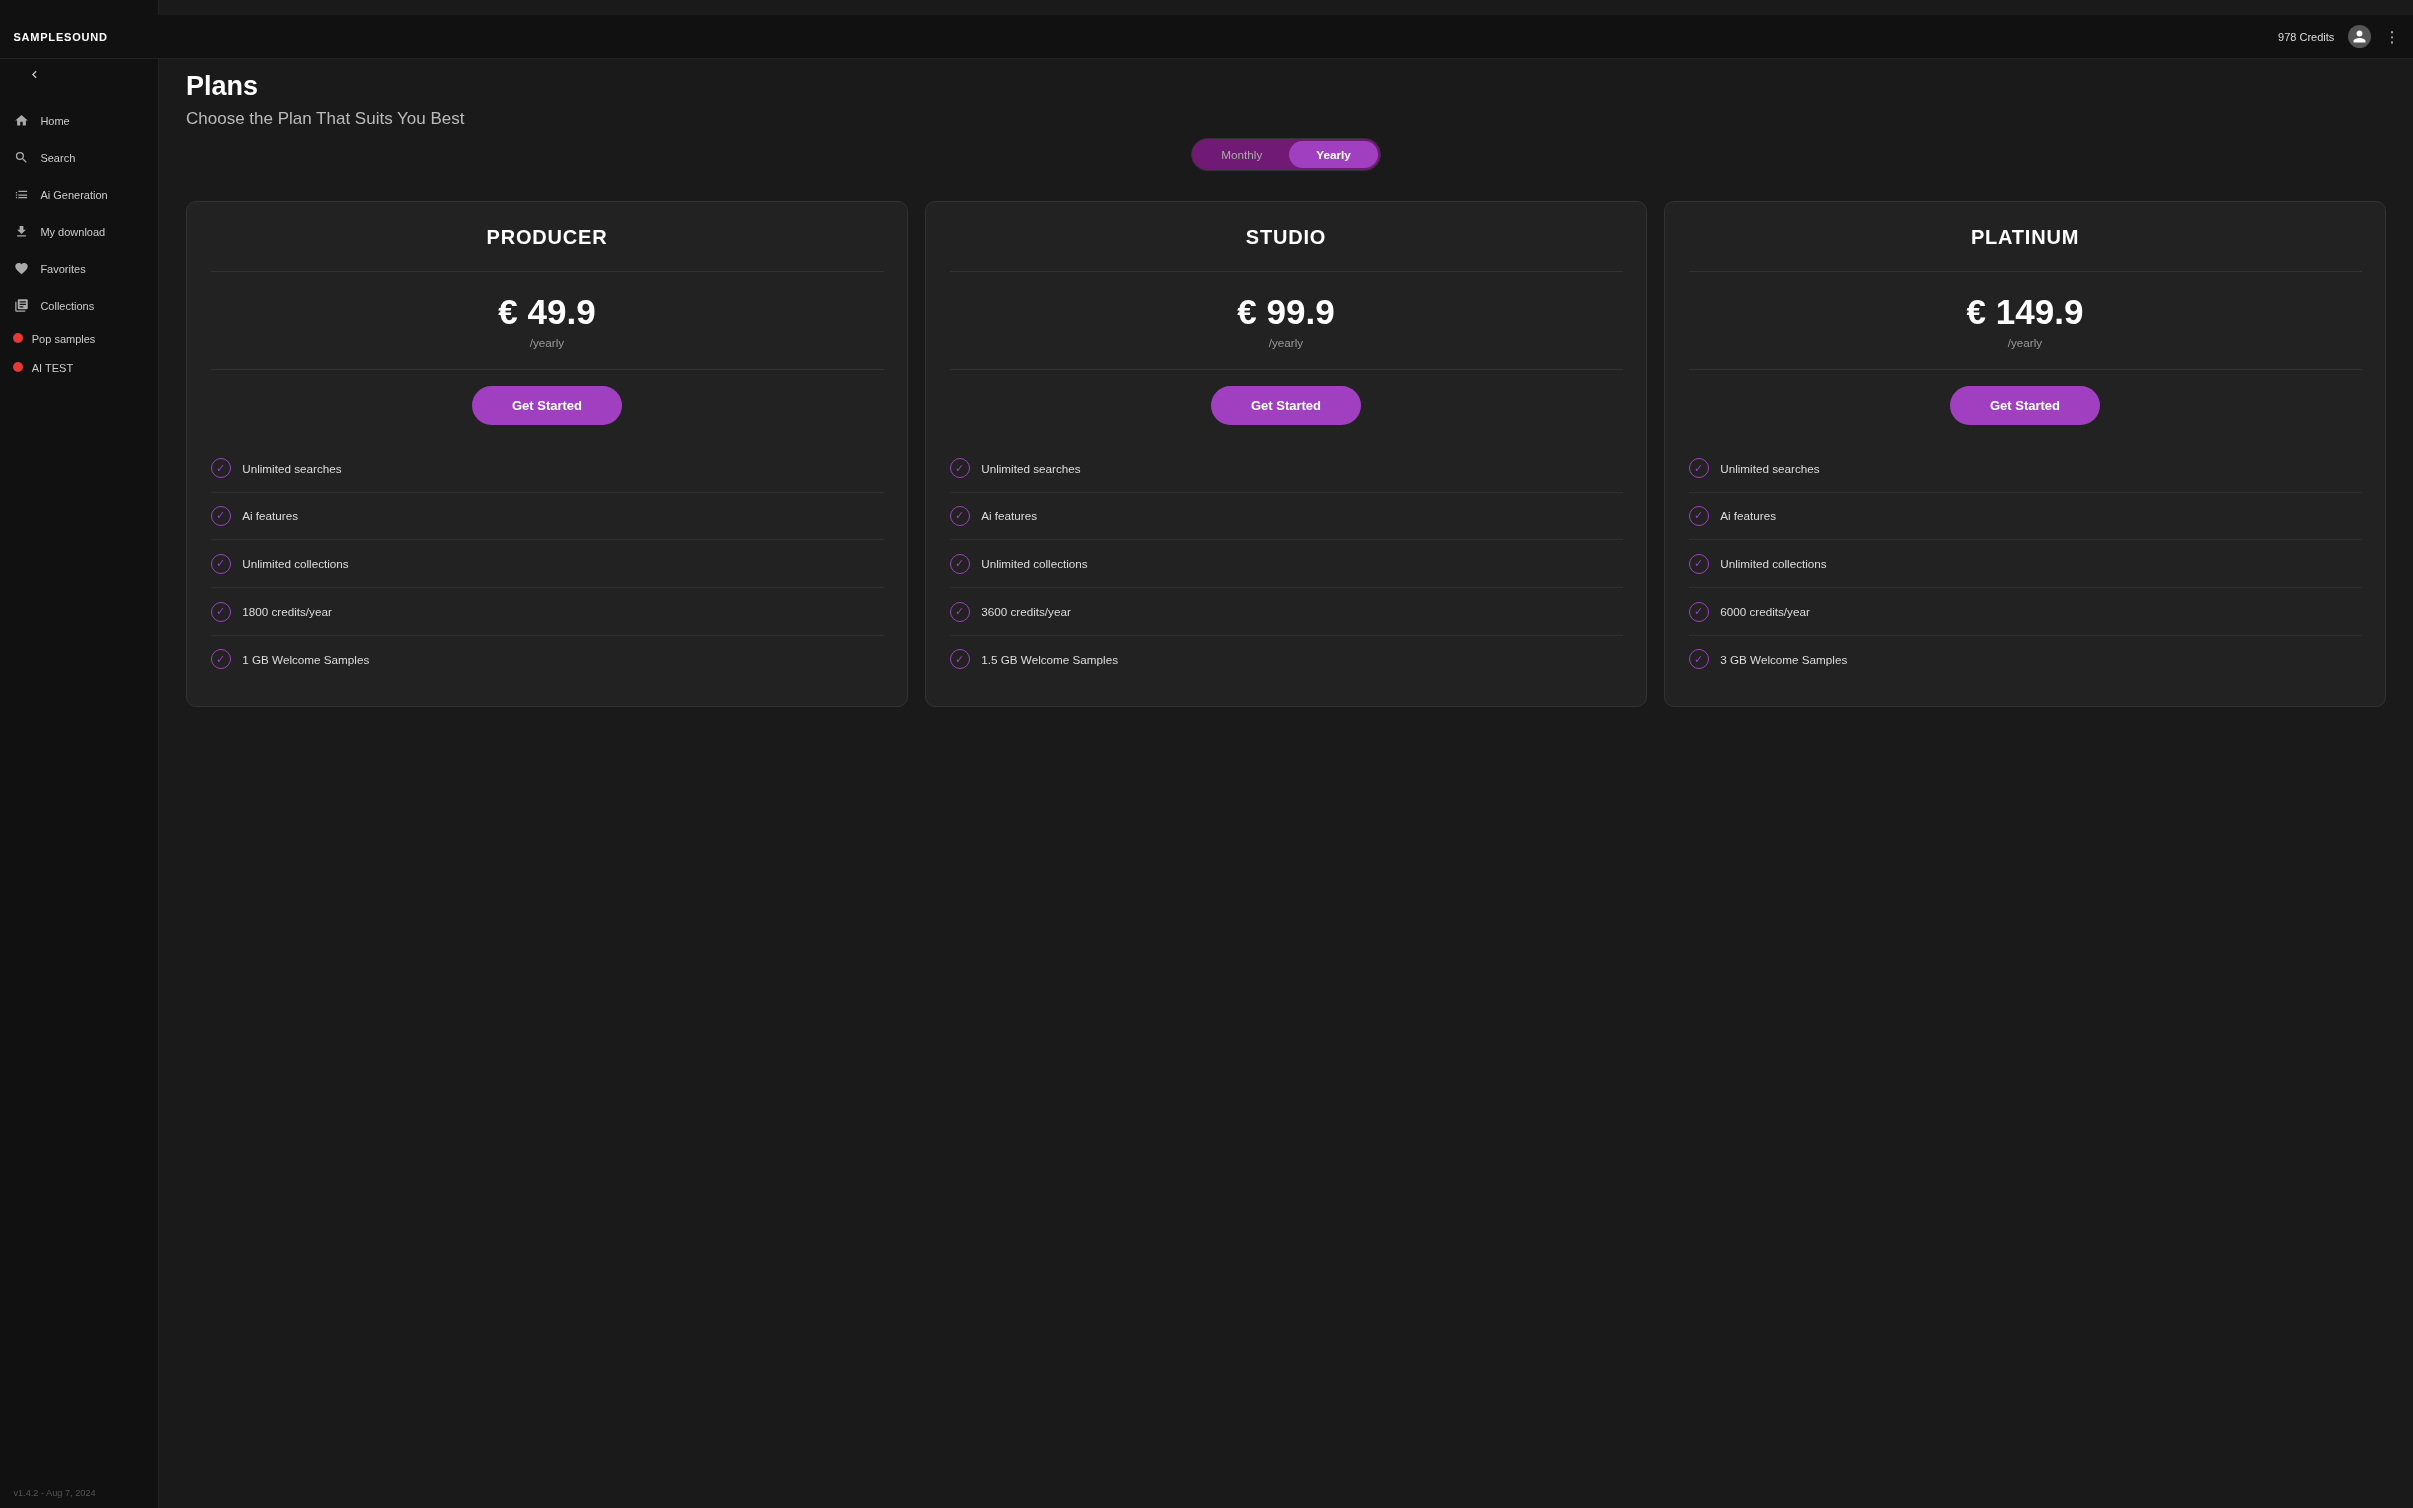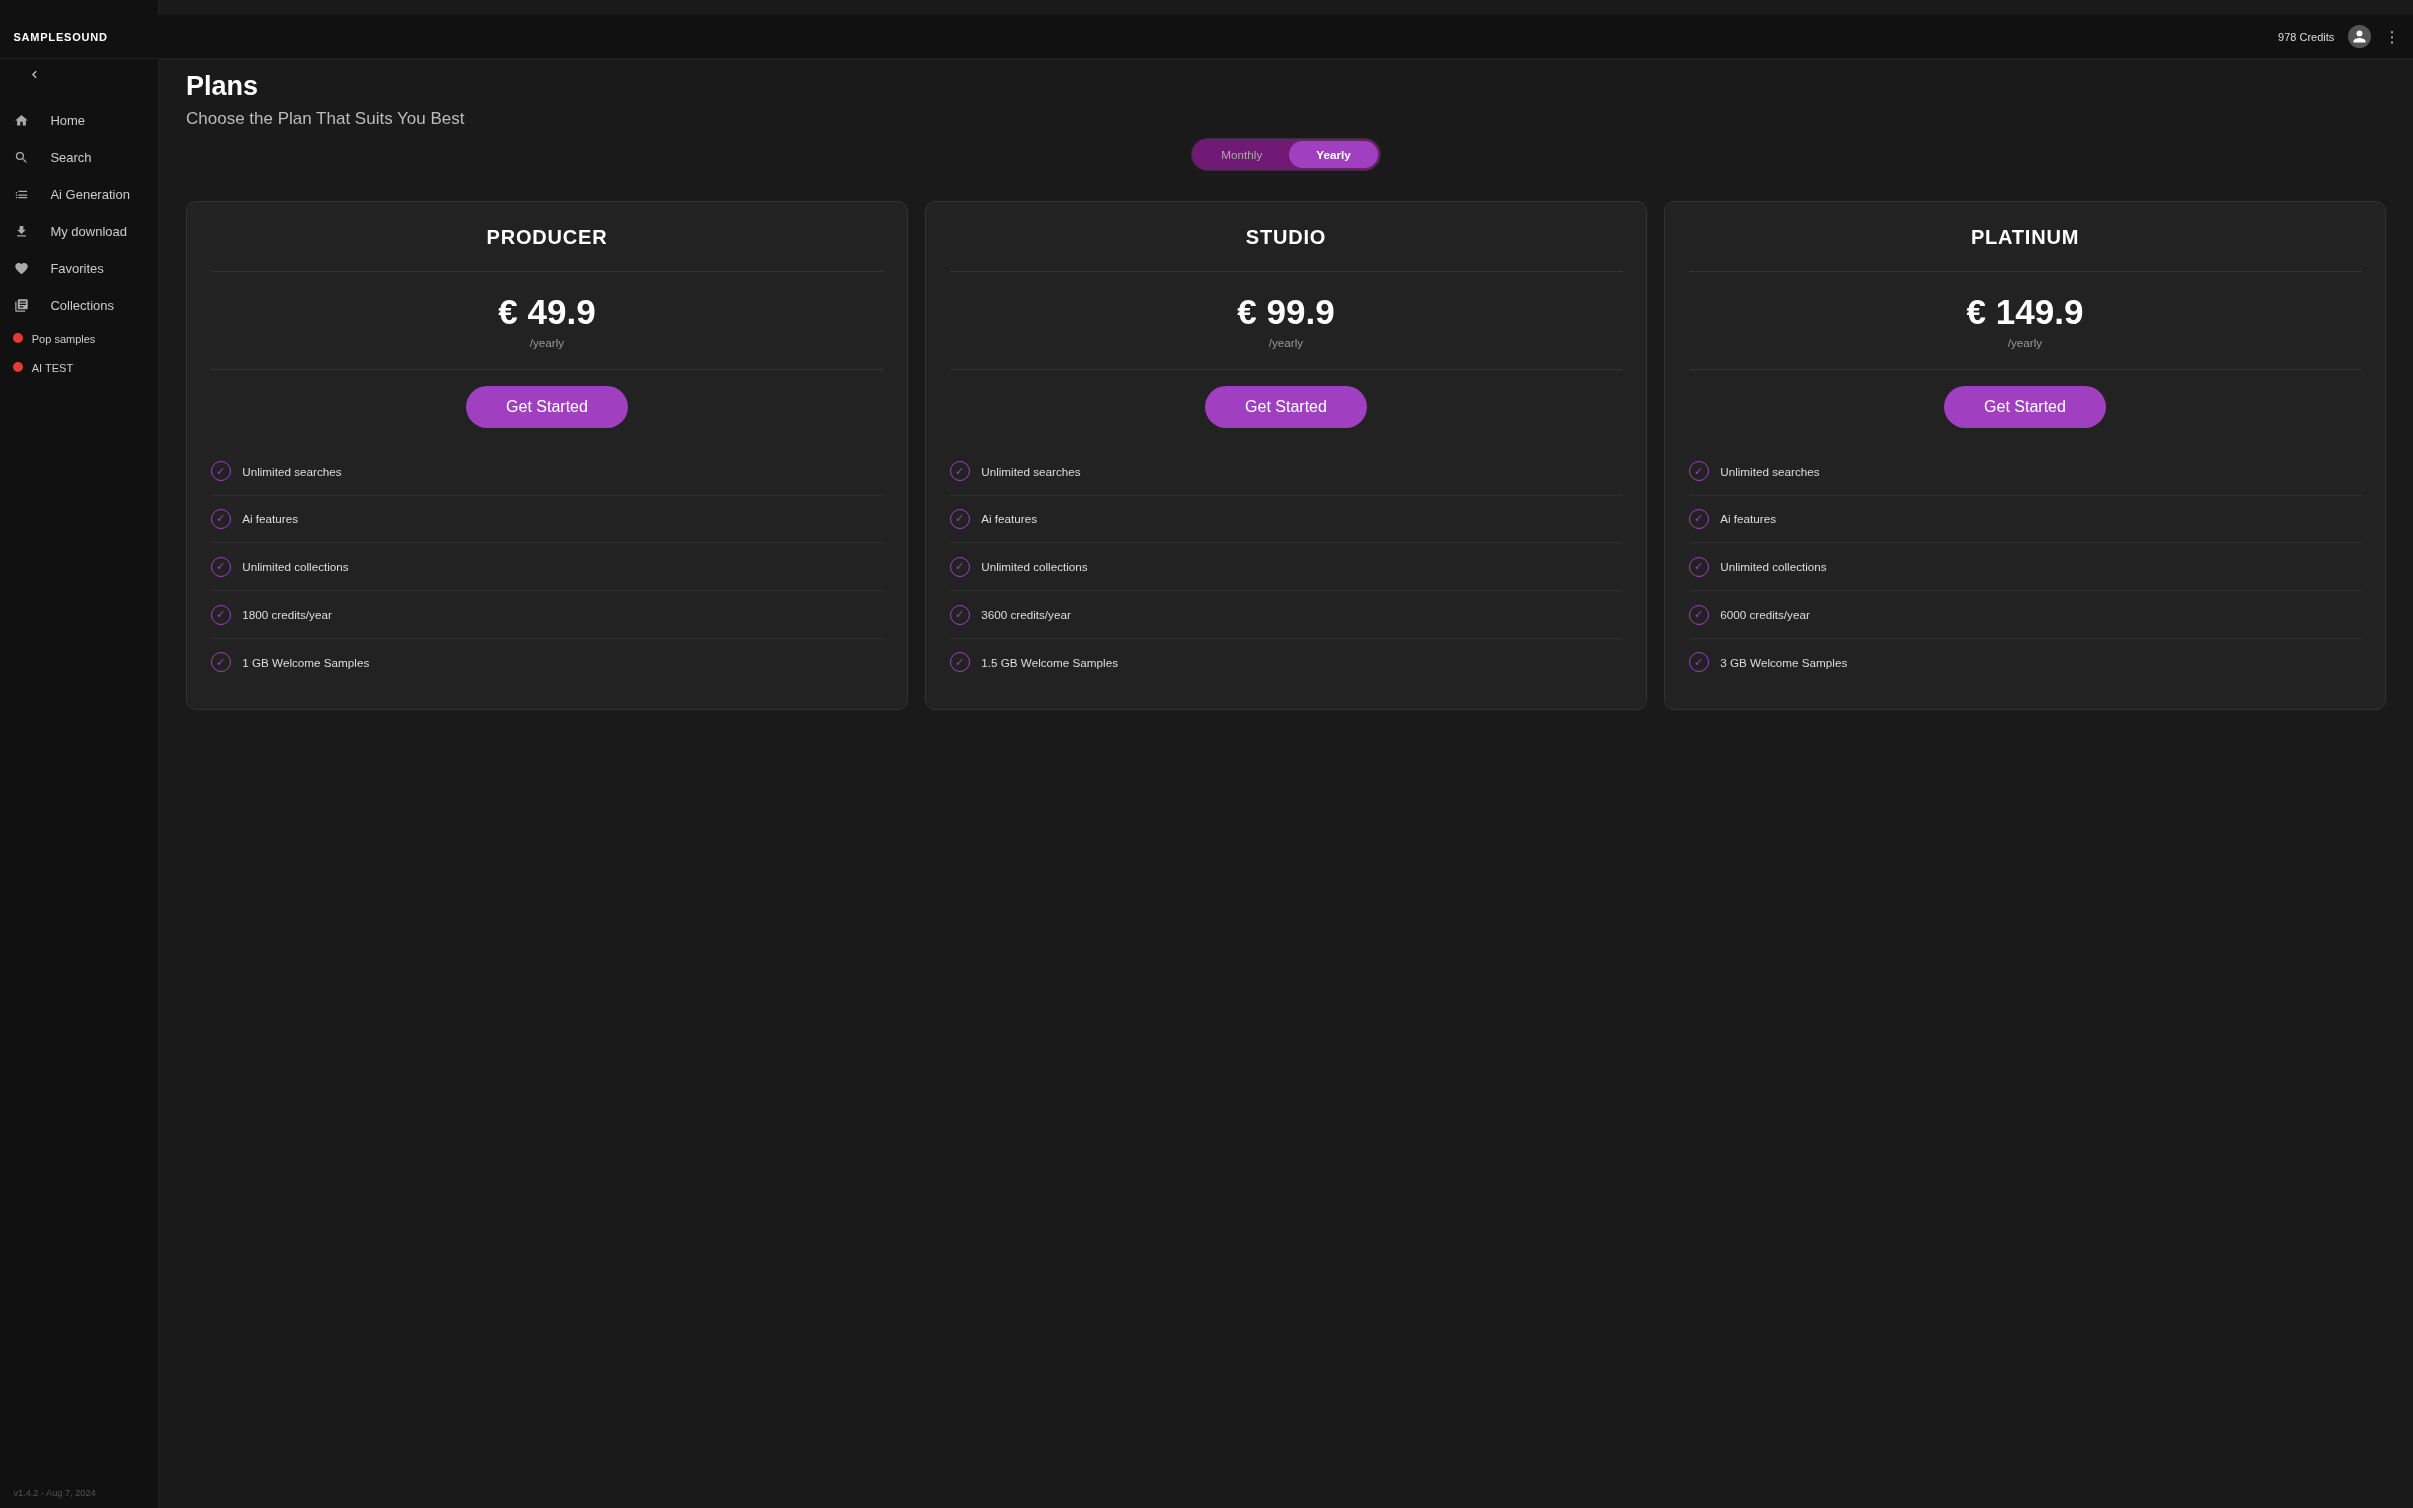--- a/index.html
+++ b/index.html
@@ -22,24 +22,24 @@
     }
     .sidebar-nav {
       display: flex;
       flex-direction: column;
       padding: 6.7px 0;
       flex: 1;
     }
     .nav-item {
       display: flex;
       align-items: center;
-      gap: 20px;
+      gap: 10px;
       padding: 10px 13.4px;
       cursor: pointer;
-      font-size: 13px;
+      font-size: 11px;
       color: #ccc;
       transition: background 0.2s;
     }
     .nav-item .nav-icon {
       width: 17px; height: 17px;
       display: flex; align-items: center; justify-content: center;
       font-size: 13.4px;
     }
     .collection-item {
       display: flex;
@@ -219,22 +219,22 @@
       height: 0.8px;
       background: #333;
       margin: 6.7px 0 17px;
     }
     .get-started-btn {
       background: #a040c0;
       color: #fff;
       border: none;
       border-radius: 25px;
       padding: 11.7px 40px;
-      font-size: 16px;
-      font-weight: 400;
+      font-size: 13px;
+      font-weight: 700;
       cursor: pointer;
       margin-bottom: 20px;
       transition: background 0.2s;
     }
 
     
     .features-list {
       width: 100%;
       display: flex;
       flex-direction: column;

